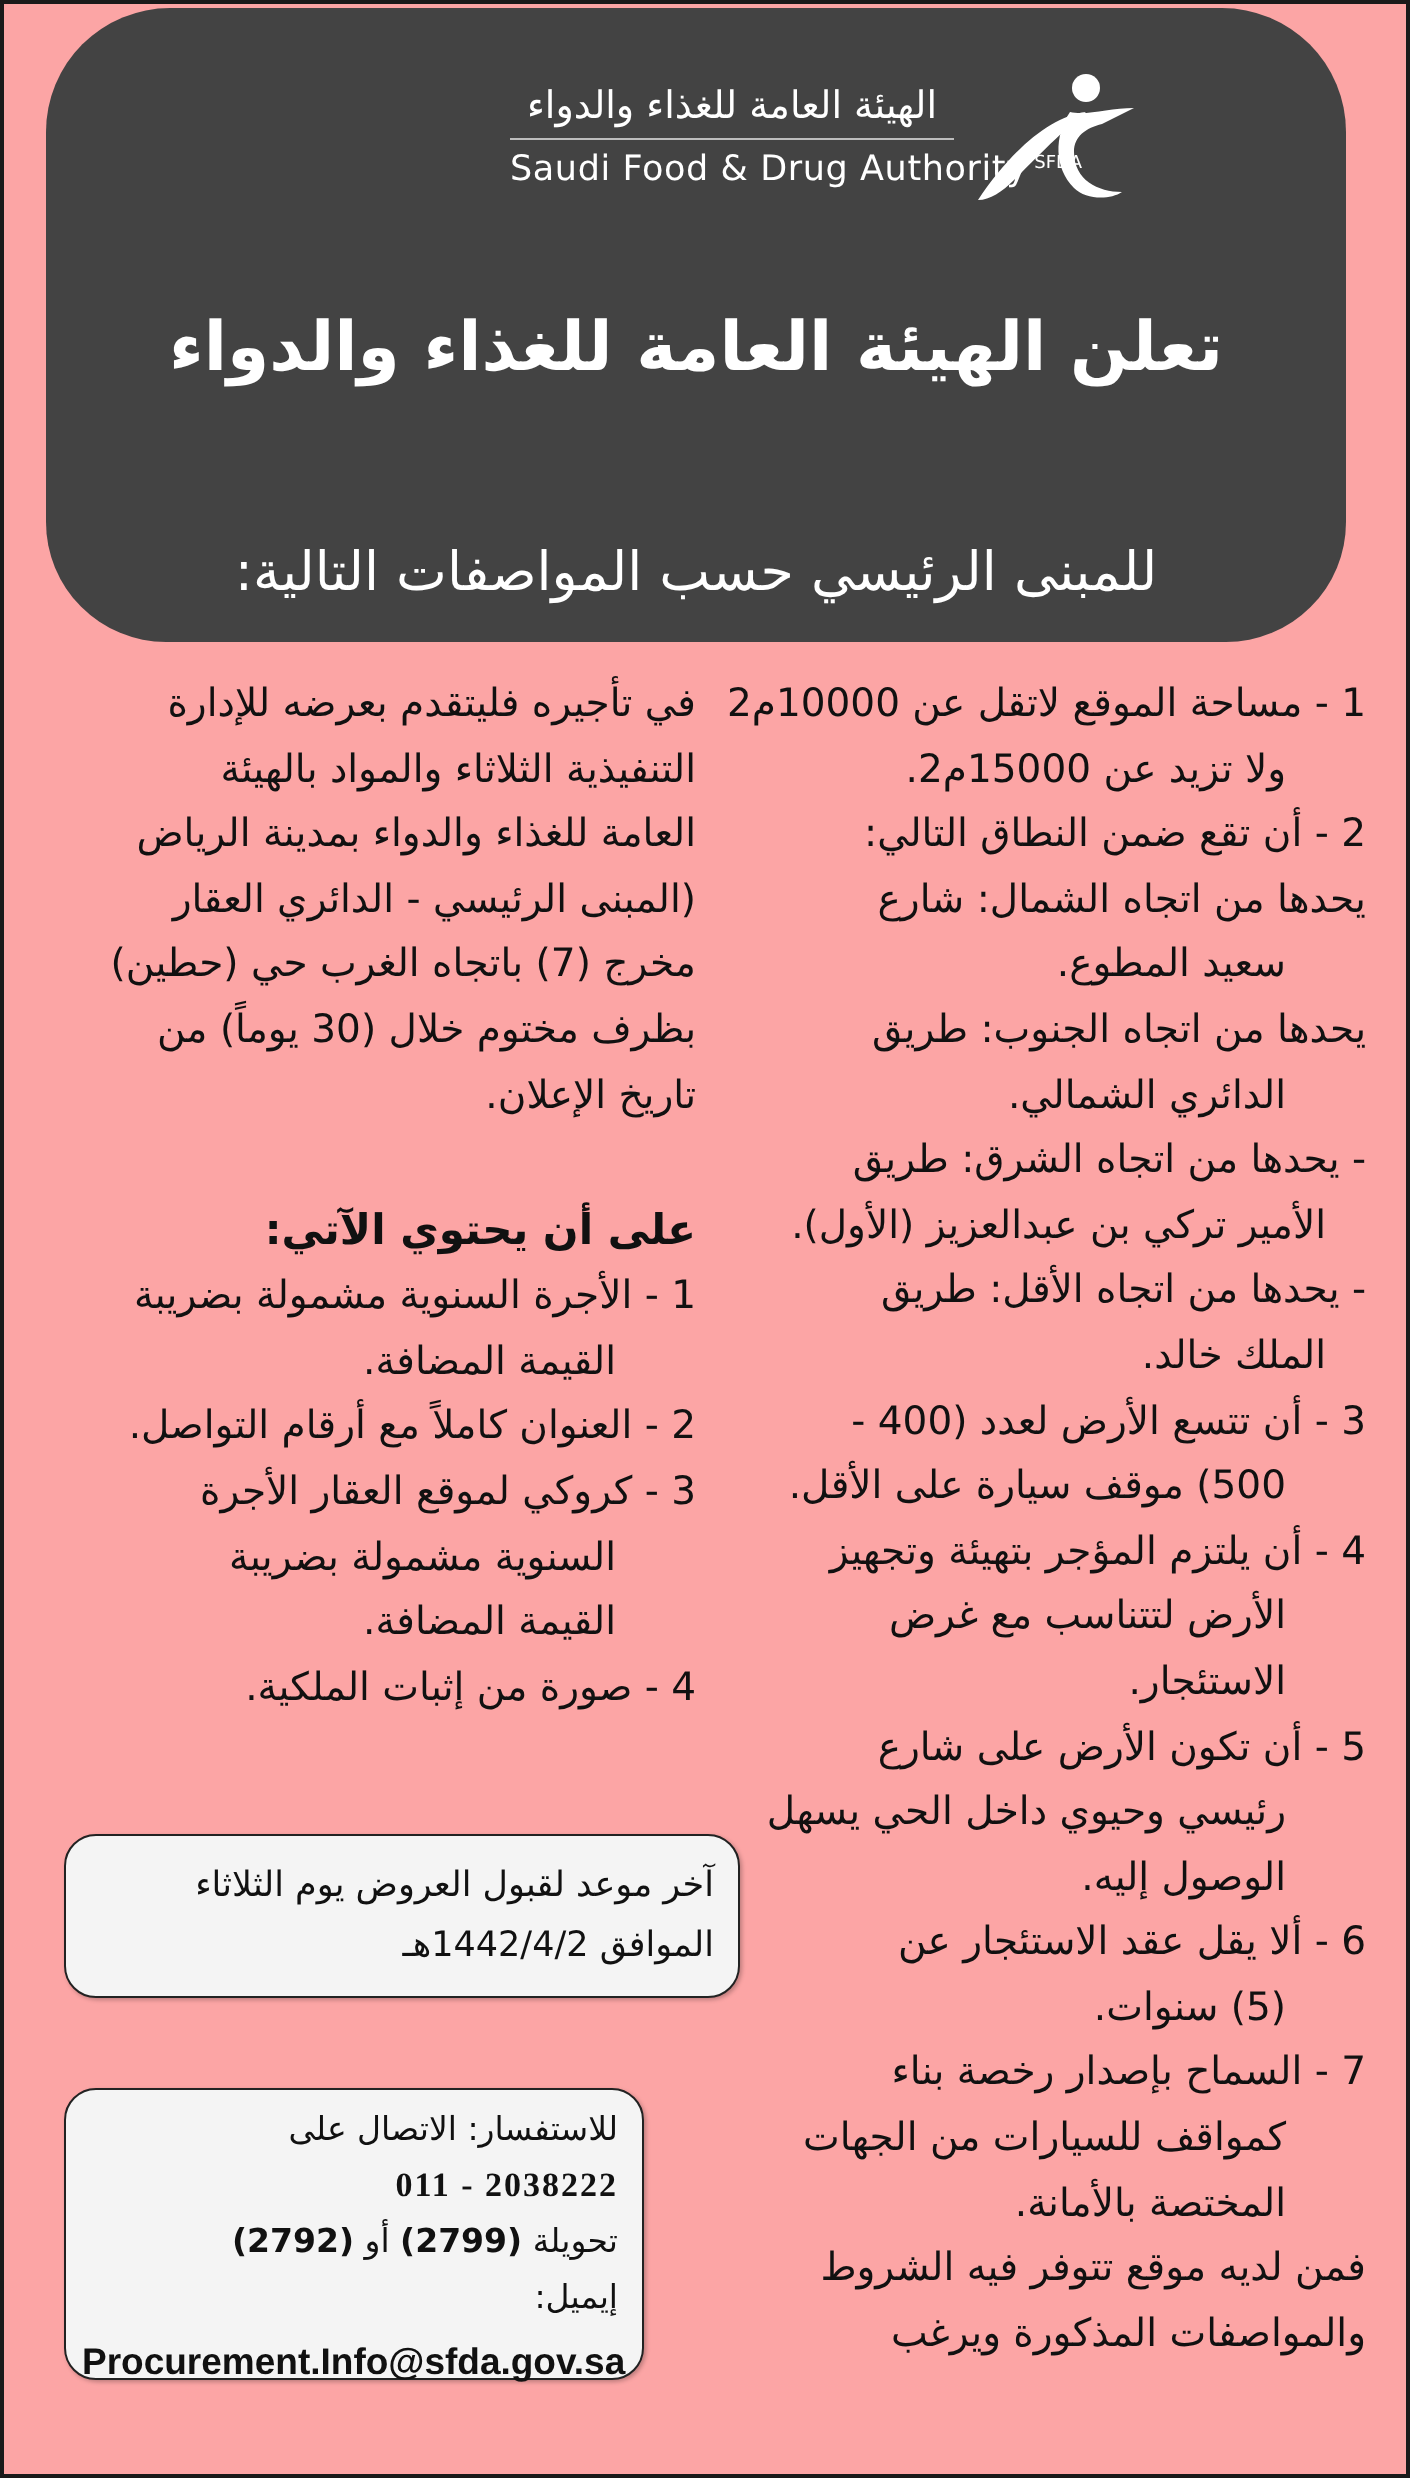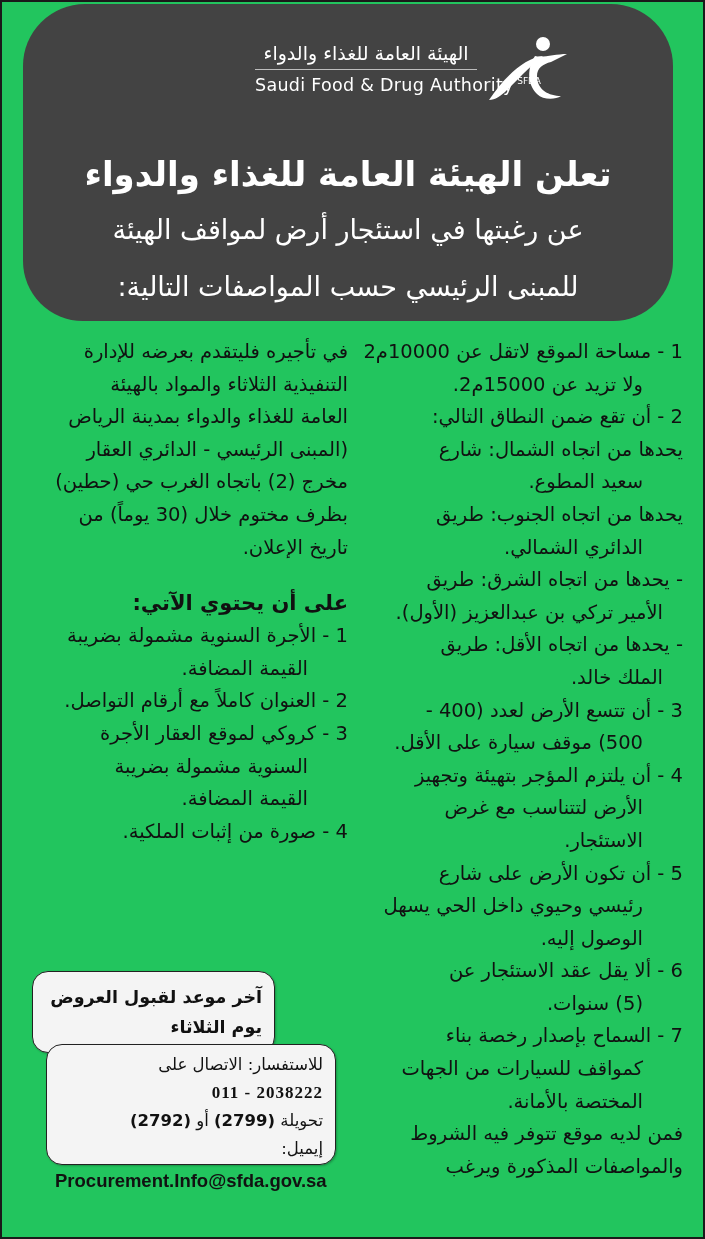--- a/index.html
+++ b/index.html
@@ -7,21 +7,21 @@
       width: 705px; height: 1239px; overflow: hidden;
       background: #ffffff;
     }
     body {
       font-family: "DejaVu Sans", "Liberation Sans", sans-serif;
       color: #111;
     }
     .page {
       position: absolute; left: 0; top: 0;
       width: 705px; height: 1239px;
-      background: #22c55e;
+      background: #fca5a5;
       border: 2px solid #1a1a1a;
       overflow: hidden;
       padding-left: 48px;
     }
     
     .header {
       position: absolute;
       left: 21px; top: 2px;
       width: 650px; height: 317px;
       background: #434343;
@@ -90,41 +90,41 @@
       line-height: 32.6px;
     }
     .col-right { right: 20px; width: 318px; }
     .col-left { right: 355px; width: 326px; }
     .line { display: block; white-space: nowrap; }
     .indent { padding-right: 40px; }
     .indent-s { padding-right: 20px; }
     .gap { height: 22px; }
     .subhead {
       font-weight: bold; font-size: 21px; line-height: 34px;
-      margin-top: 0;
+      margin-top: 12px;
     }
     .boxed {
       border: 1.5px solid #222;
       border-radius: 16px;
       background: #f4f4f4;
       box-shadow: 1px 1px 2px rgba(0,0,0,0.25);
     }
     .deadline-box {
       position: absolute;
-      left: 30px; top: 969px;
-      width: 243px; height: 82px;
+      left: 30px; top: 915px;
+      width: 338px; height: 82px;
       padding: 10px 12px 0 0;
-      font-size: 17.5px; line-height: 30px; font-weight: bold;
+      font-size: 17.5px; line-height: 30px;
     }
     .contact-box {
       position: absolute;
       left: 30px; top: 1042px;
-      width: 290px; height: 121px;
+      width: 290px; height: 146px;
       padding: 6px 12px 0 8px;
-      font-size: 16.5px; line-height: 28px; margin-left: 14px;
+      font-size: 16.5px; line-height: 28px;
     }
     .contact-box .phone {
       direction: ltr; text-align: right;
       font-weight: bold; font-size: 17px; letter-spacing: 1px;
       font-family: Liberation Serif, serif;
     }
     .contact-box .bold { font-weight: bold; }
     .contact-box .email {
       direction: ltr; text-align: left;
       font-family: "Liberation Sans", sans-serif;
@@ -146,21 +146,20 @@
       </div>
       <svg class="logo-mark" viewBox="0 0 84 70">
         <circle cx="58" cy="10" r="7" fill="#fff"></circle>
         <path d="M4 66 C 20 42, 40 24, 58 22 C 50 28, 36 42, 22 56 C 16 62, 10 66, 4 66 Z" fill="#fff"></path>
         <path d="M50 22 C 42 34, 42 50, 52 60 C 58 66, 70 66, 76 62 C 64 62, 52 56, 52 42 C 52 34, 58 30, 66 28 L 82 20 C 70 20, 58 24, 50 22 Z" fill="#fff"></path>
         <text x="56" y="50" font-size="9" fill="#fff" font-family="DejaVu Sans, sans-serif">SFDA</text>
       </svg>
     </div>
 
     <div class="headline">تعلن الهيئة العامة للغذاء والدواء</div>
-    <div class="subline sub1">عن رغبتها في استئجار أرض لمواقف الهيئة</div>
     <div class="subline sub2">للمبنى الرئيسي حسب المواصفات التالية:</div>
   </div>
 
   <div class="col col-right">
     <span class="line">1 - مساحة الموقع لاتقل عن 10000م2</span>
     <span class="line indent">ولا تزيد عن 15000م2.</span>
     <span class="line">2 - أن تقع ضمن النطاق التالي:</span>
     <span class="line">يحدها من اتجاه الشمال: شارع</span>
     <span class="line indent">سعيد المطوع.</span>
     <span class="line">يحدها من اتجاه الجنوب: طريق</span>
@@ -184,21 +183,21 @@
     <span class="line indent">المختصة بالأمانة.</span>
     <span class="line">فمن لديه موقع تتوفر فيه الشروط</span>
     <span class="line">والمواصفات المذكورة ويرغب</span>
   </div>
 
   <div class="col col-left">
     <span class="line">في تأجيره فليتقدم بعرضه للإدارة</span>
     <span class="line">التنفيذية الثلاثاء والمواد بالهيئة</span>
     <span class="line">العامة للغذاء والدواء بمدينة الرياض</span>
     <span class="line">(المبنى الرئيسي - الدائري العقار</span>
-    <span class="line">مخرج (2) باتجاه الغرب حي (حطين)</span>
+    <span class="line">مخرج (7) باتجاه الغرب حي (حطين)</span>
     <span class="line">بظرف مختوم خلال (30 يوماً) من</span>
     <span class="line">تاريخ الإعلان.</span>
     <div class="gap"></div>
     <span class="line subhead">على أن يحتوي الآتي:</span>
     <span class="line">1 - الأجرة السنوية مشمولة بضريبة</span>
     <span class="line indent">القيمة المضافة.</span>
     <span class="line">2 - العنوان كاملاً مع أرقام التواصل.</span>
     <span class="line">3 - كروكي لموقع العقار الأجرة</span>
     <span class="line indent">السنوية مشمولة بضريبة</span>
     <span class="line indent">القيمة المضافة.</span>

